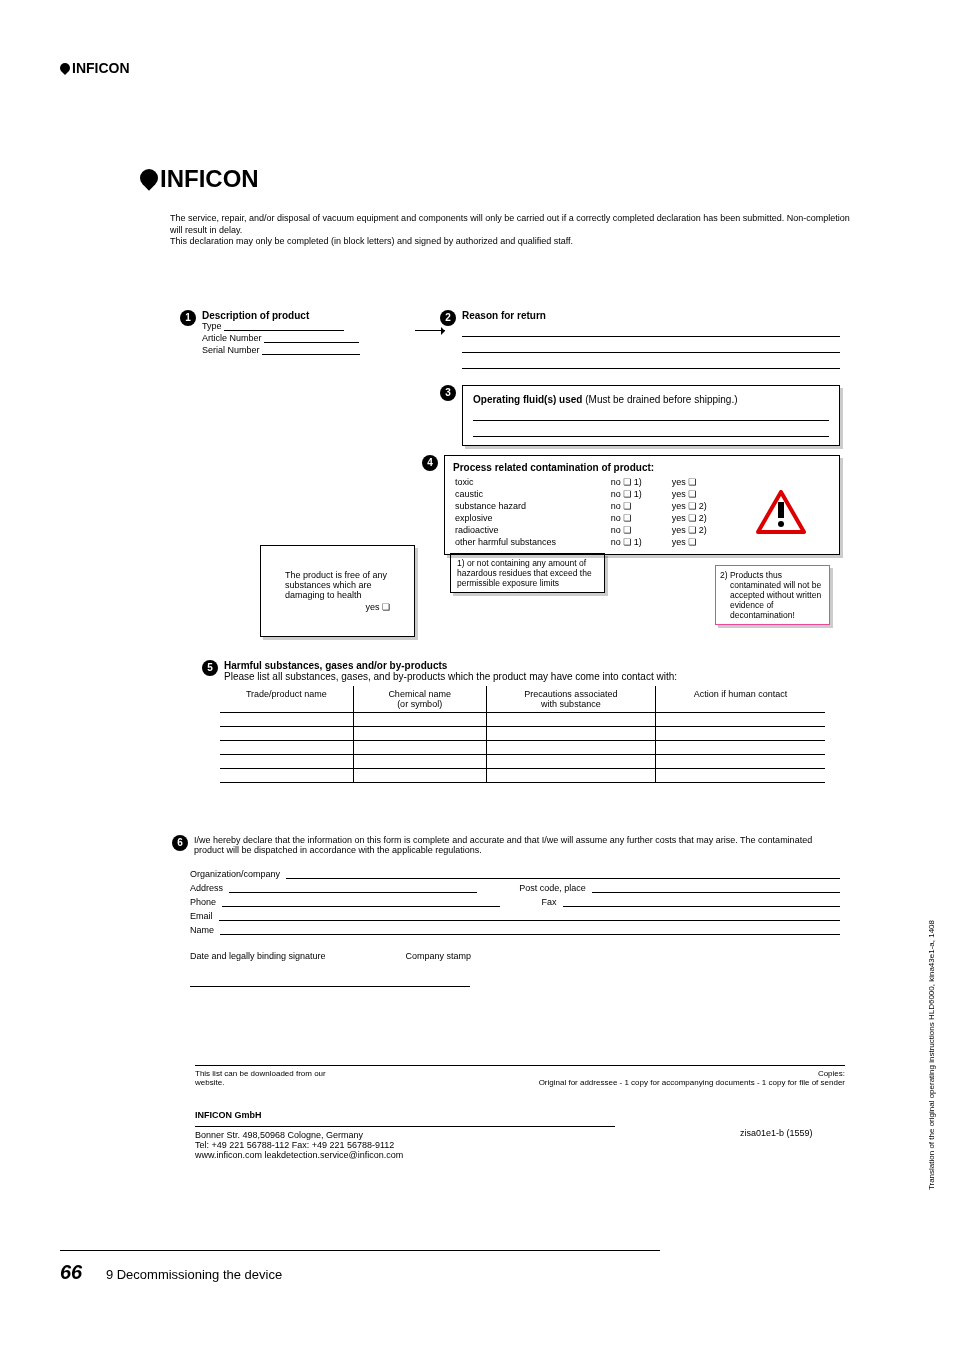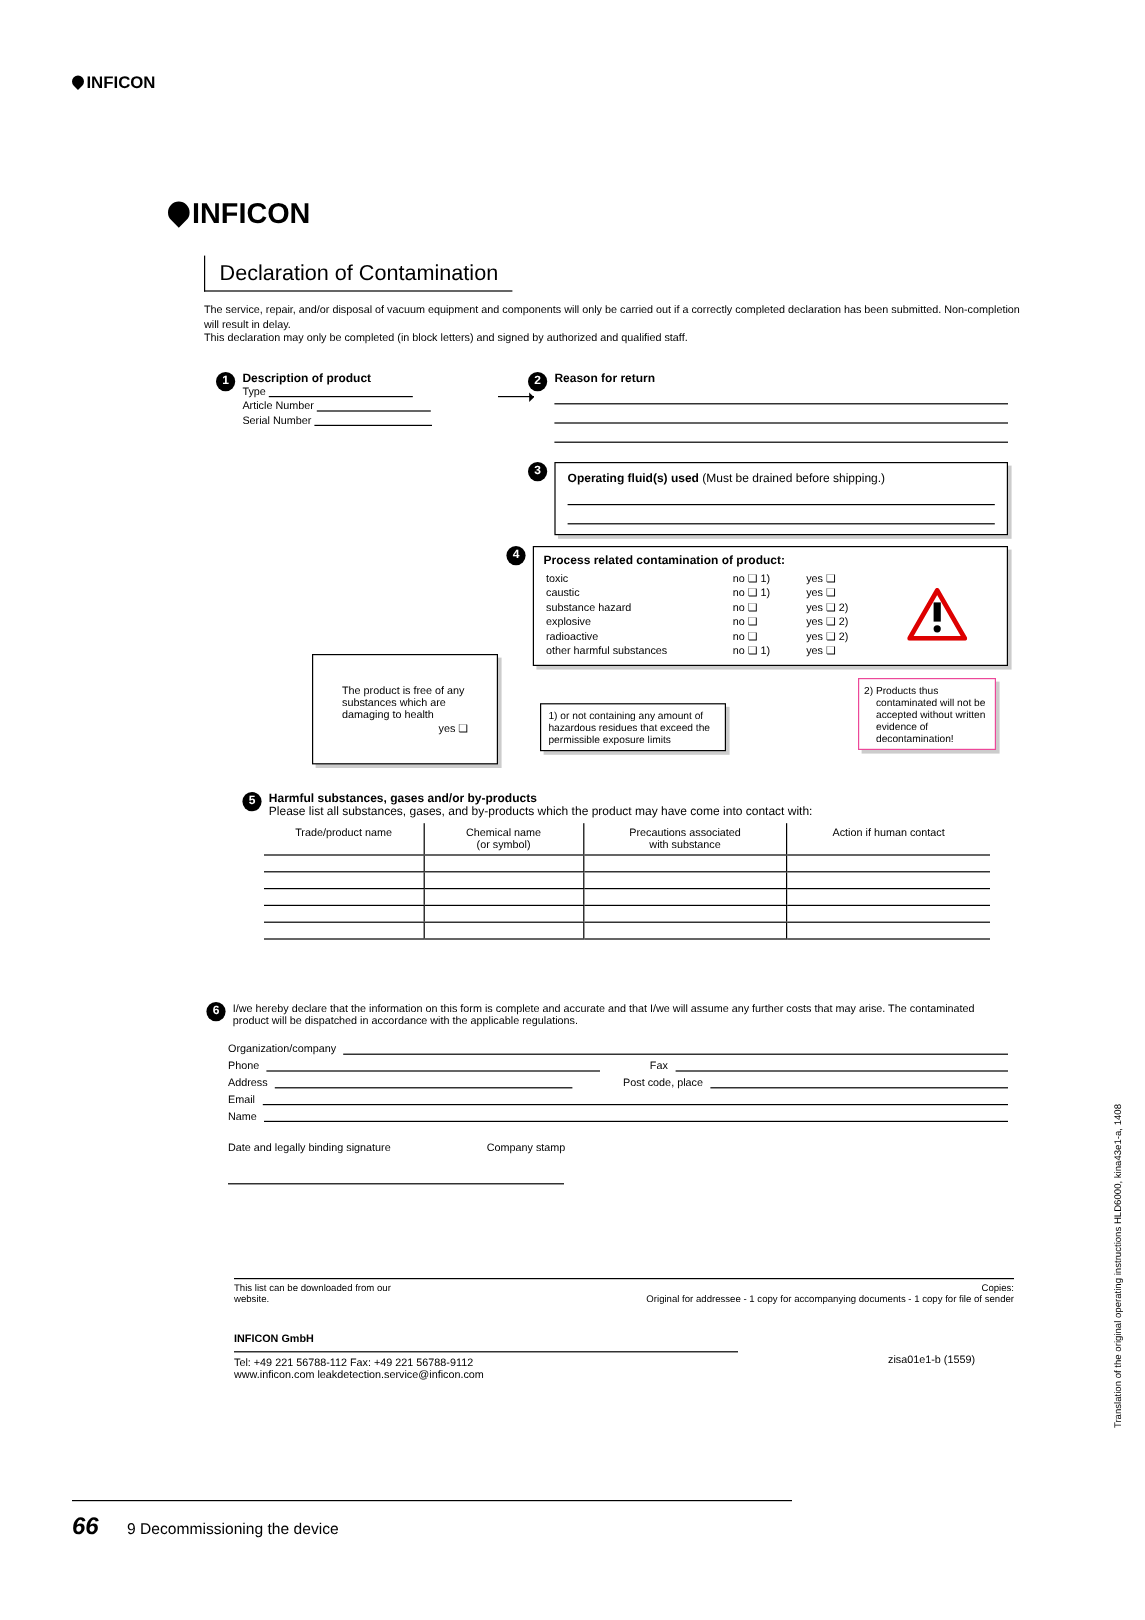--- a/index.html
+++ b/index.html
@@ -122,21 +122,21 @@
   }
   .warning-tri svg { width: 100%; height: 100%; }
 
   .subbox-1 {
     font-size: 8.5px;
     width: 155px;
     padding: 4px 6px;
     border: 1px solid #000;
     box-shadow: 3px 3px 0 rgba(0,0,0,0.2);
     position: absolute;
-    top: 586px;
+    top: 553px;
     left: 450px;
   }
   .subbox-2 {
     font-size: 8.5px;
     width: 115px;
     padding: 4px 6px 4px 14px;
     border: 1px solid #ec4899;
     box-shadow: 3px 3px 0 rgba(0,0,0,0.2);
     position: absolute;
     top: 565px;
@@ -211,21 +211,20 @@
 <body>
 
 <div class="header-logo">
   <span class="logo-dot"></span><span>INFICON</span>
 </div>
 
 <div class="form-box">
   <div class="form-logo">
     <span class="logo-dot"></span><span>INFICON</span>
   </div>
-  <div class="decl-title">Declaration of Contamination</div>
   <div class="intro">
     <span>The service, repair, and/or disposal of vacuum equipment and components will only be carried out if a correctly completed declaration has been submitted. Non-completion will result in delay.</span><br>
     <span>This declaration may only be completed (in block letters) and signed by authorized and qualified staff.</span>
   </div>
 </div>
 
 <div class="sec1">
   <div class="section-row">
     <span class="num-circle">1</span>
     <div style="flex:1">
@@ -381,31 +380,31 @@
     <div style="flex:1">
       <div>I/we hereby declare that the information on this form is complete and accurate and that I/we will assume any further costs that may arise. The contaminated product will be dispatched in accordance with the applicable regulations.</div>
     </div>
   </div>
   <div style="height:8px"></div>
   <div class="field-line">
       <span>Organization/company</span>
       <span class="fl"></span>
     </div>
   <div class="field-line">
+    <span>Address</span>
+      <span class="fl"></span>
+    <span style="width:30px"></span>
+    <span>Post code, place</span>
+      <span class="fl"></span>
+  </div>
+  <div class="field-line">
     <span>Phone</span>
       <span class="fl"></span>
     <span style="width:30px"></span>
     <span>Fax</span>
-      <span class="fl"></span>
-  </div>
-  <div class="field-line">
-    <span>Address</span>
-      <span class="fl"></span>
-    <span style="width:30px"></span>
-    <span>Post code, place</span>
       <span class="fl"></span>
   </div>
   <div class="field-line">
       <span>Email</span>
       <span class="fl"></span>
     </div>
   <div class="field-line">
       <span>Name</span>
       <span class="fl"></span>
     </div>
@@ -419,20 +418,21 @@
 
 <div class="footer-note">
   <span style="white-space:pre-line;width:150px">This list can be downloaded from our website.</span>
   <span style="white-space:pre-line;text-align:right;width:400px">Copies:
 Original for addressee - 1 copy for accompanying documents - 1 copy for file of sender</span>
 </div>
 
 <div class="company-footer">
   <div style="font-weight:bold;margin-bottom:6px">INFICON GmbH</div>
   <div class="hr"></div>
+  <div>Bonner Str. 498,50968 Cologne, Germany</div>
   <div>Tel: +49 221 56788-112   Fax: +49 221 56788-9112</div>
   <div>www.inficon.com   leakdetection.service@inficon.com</div>
 </div>
 <div class="doc-code">zisa01e1-b (1559)</div>
 
 <div class="page-footer">
   <span class="page-num">66</span>
   <span>9  Decommissioning the device</span>
 </div>
 

